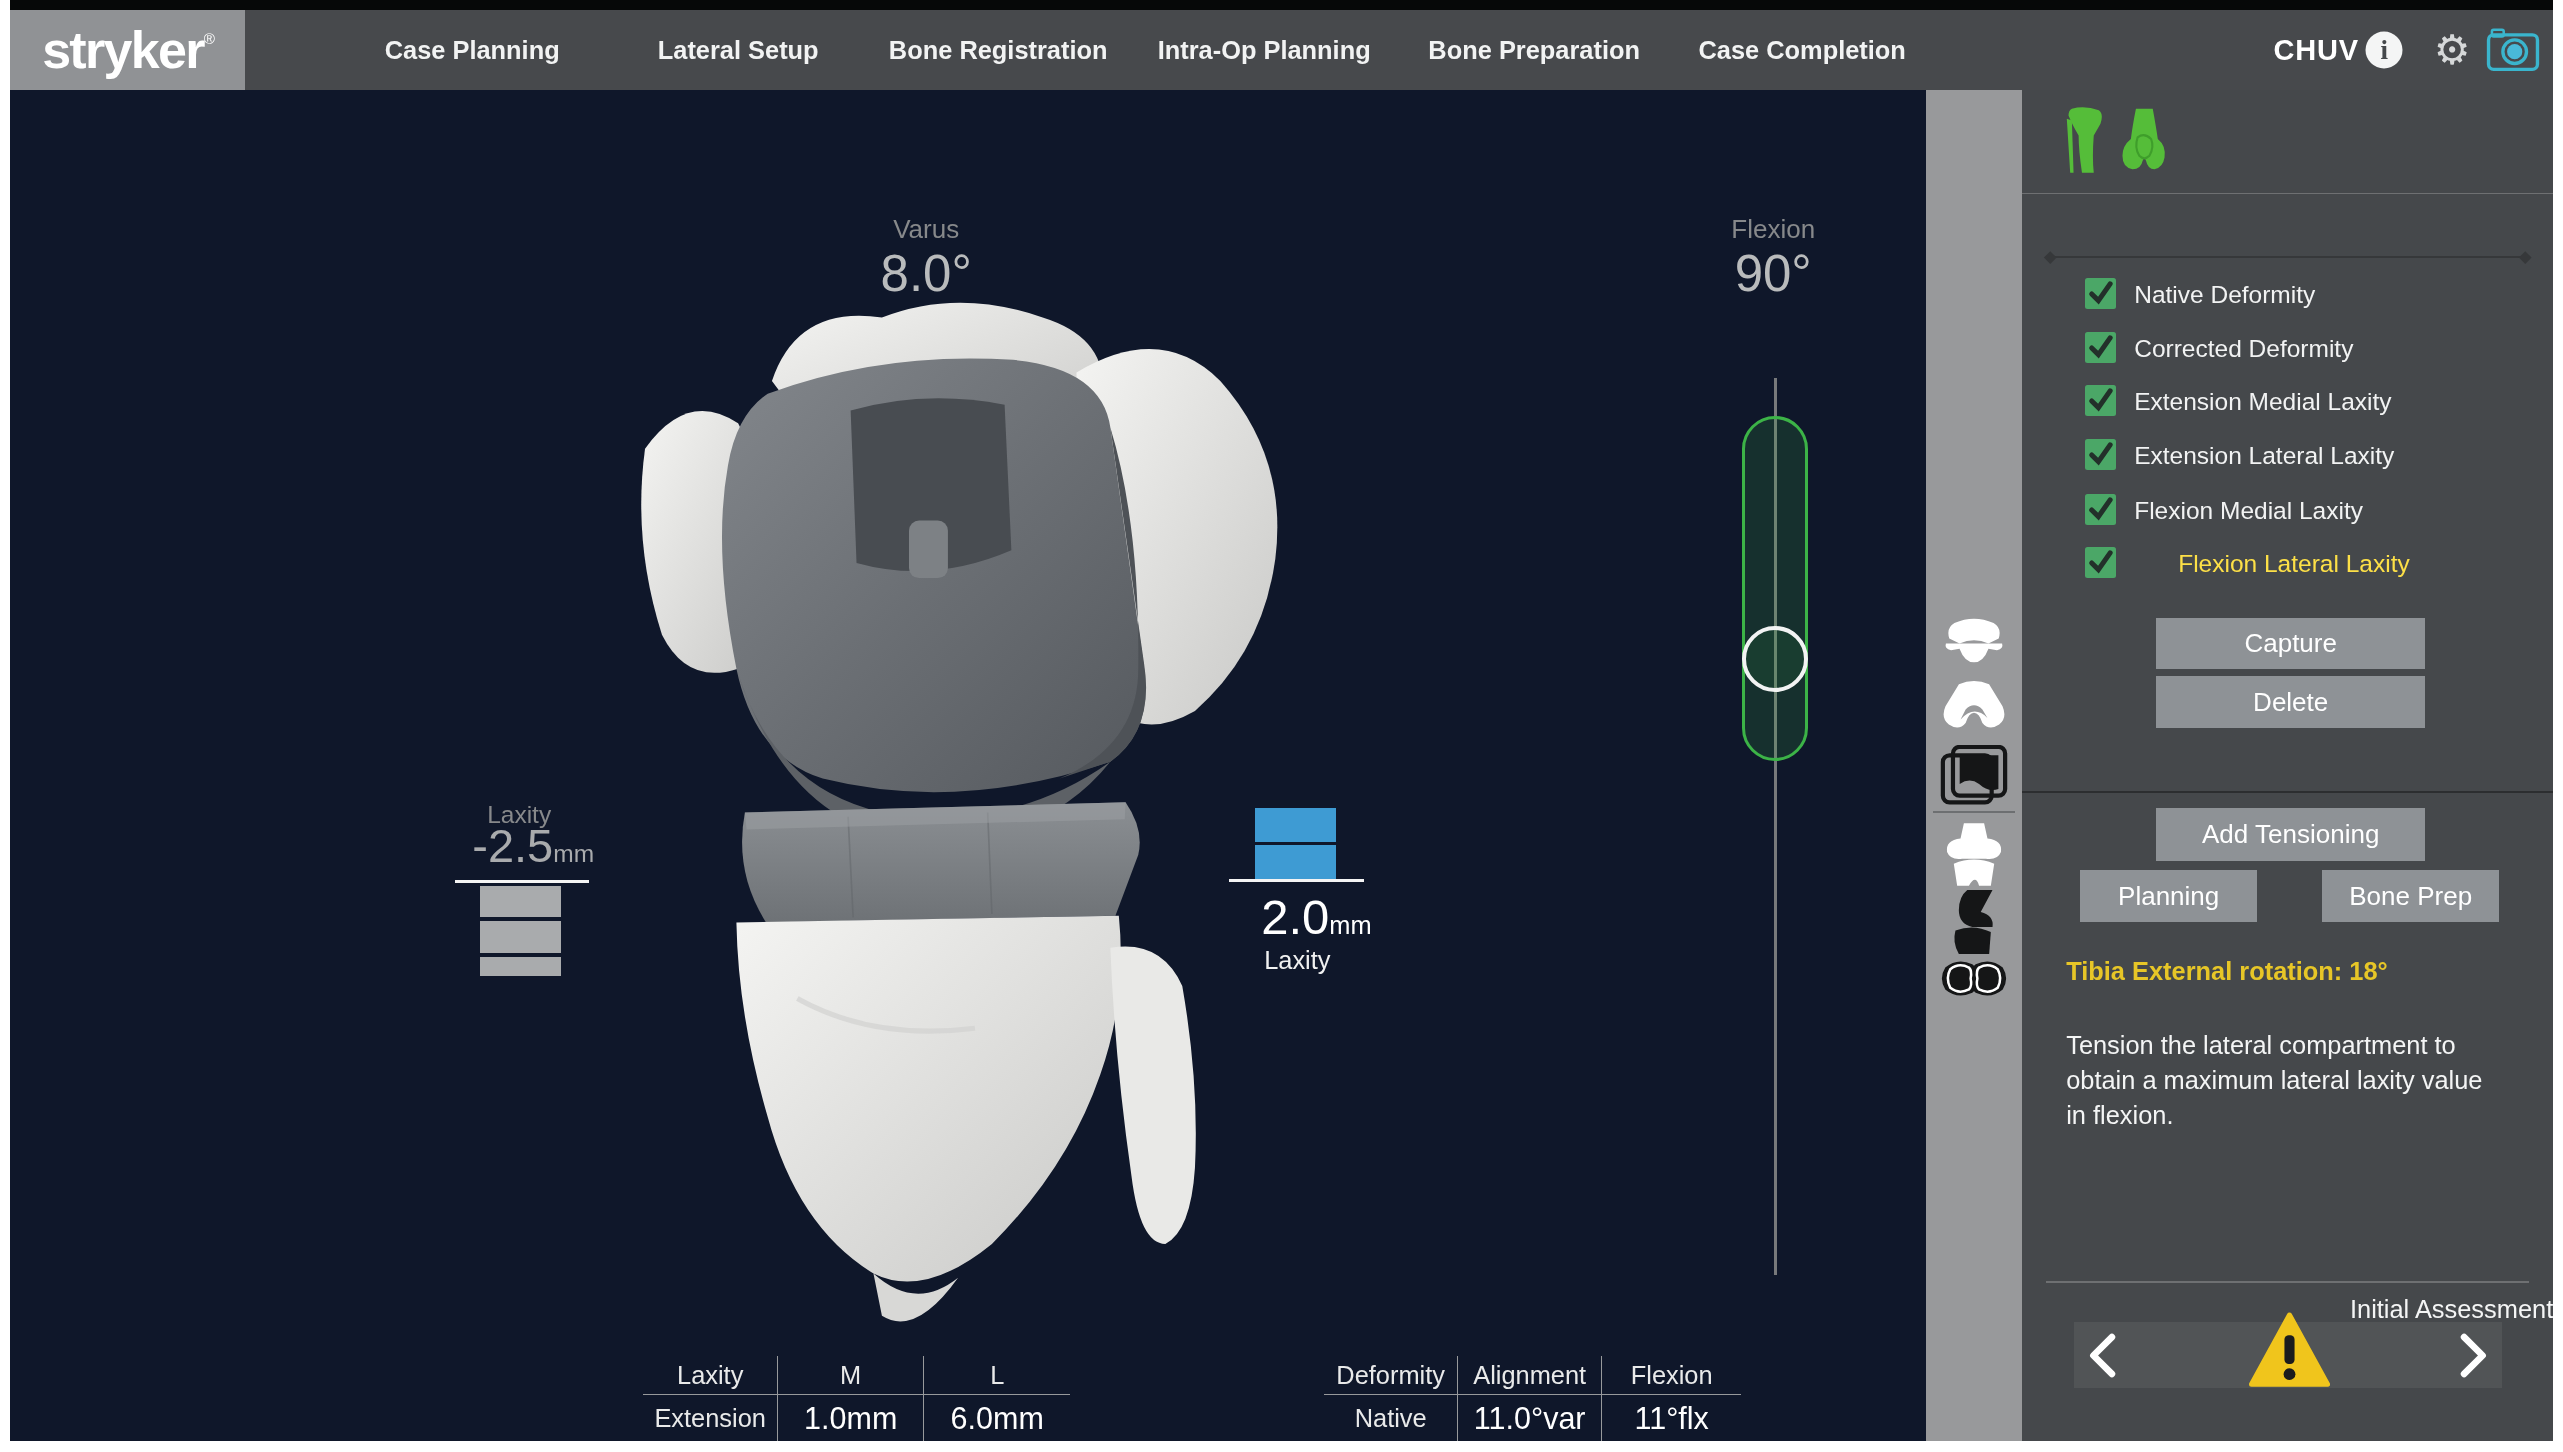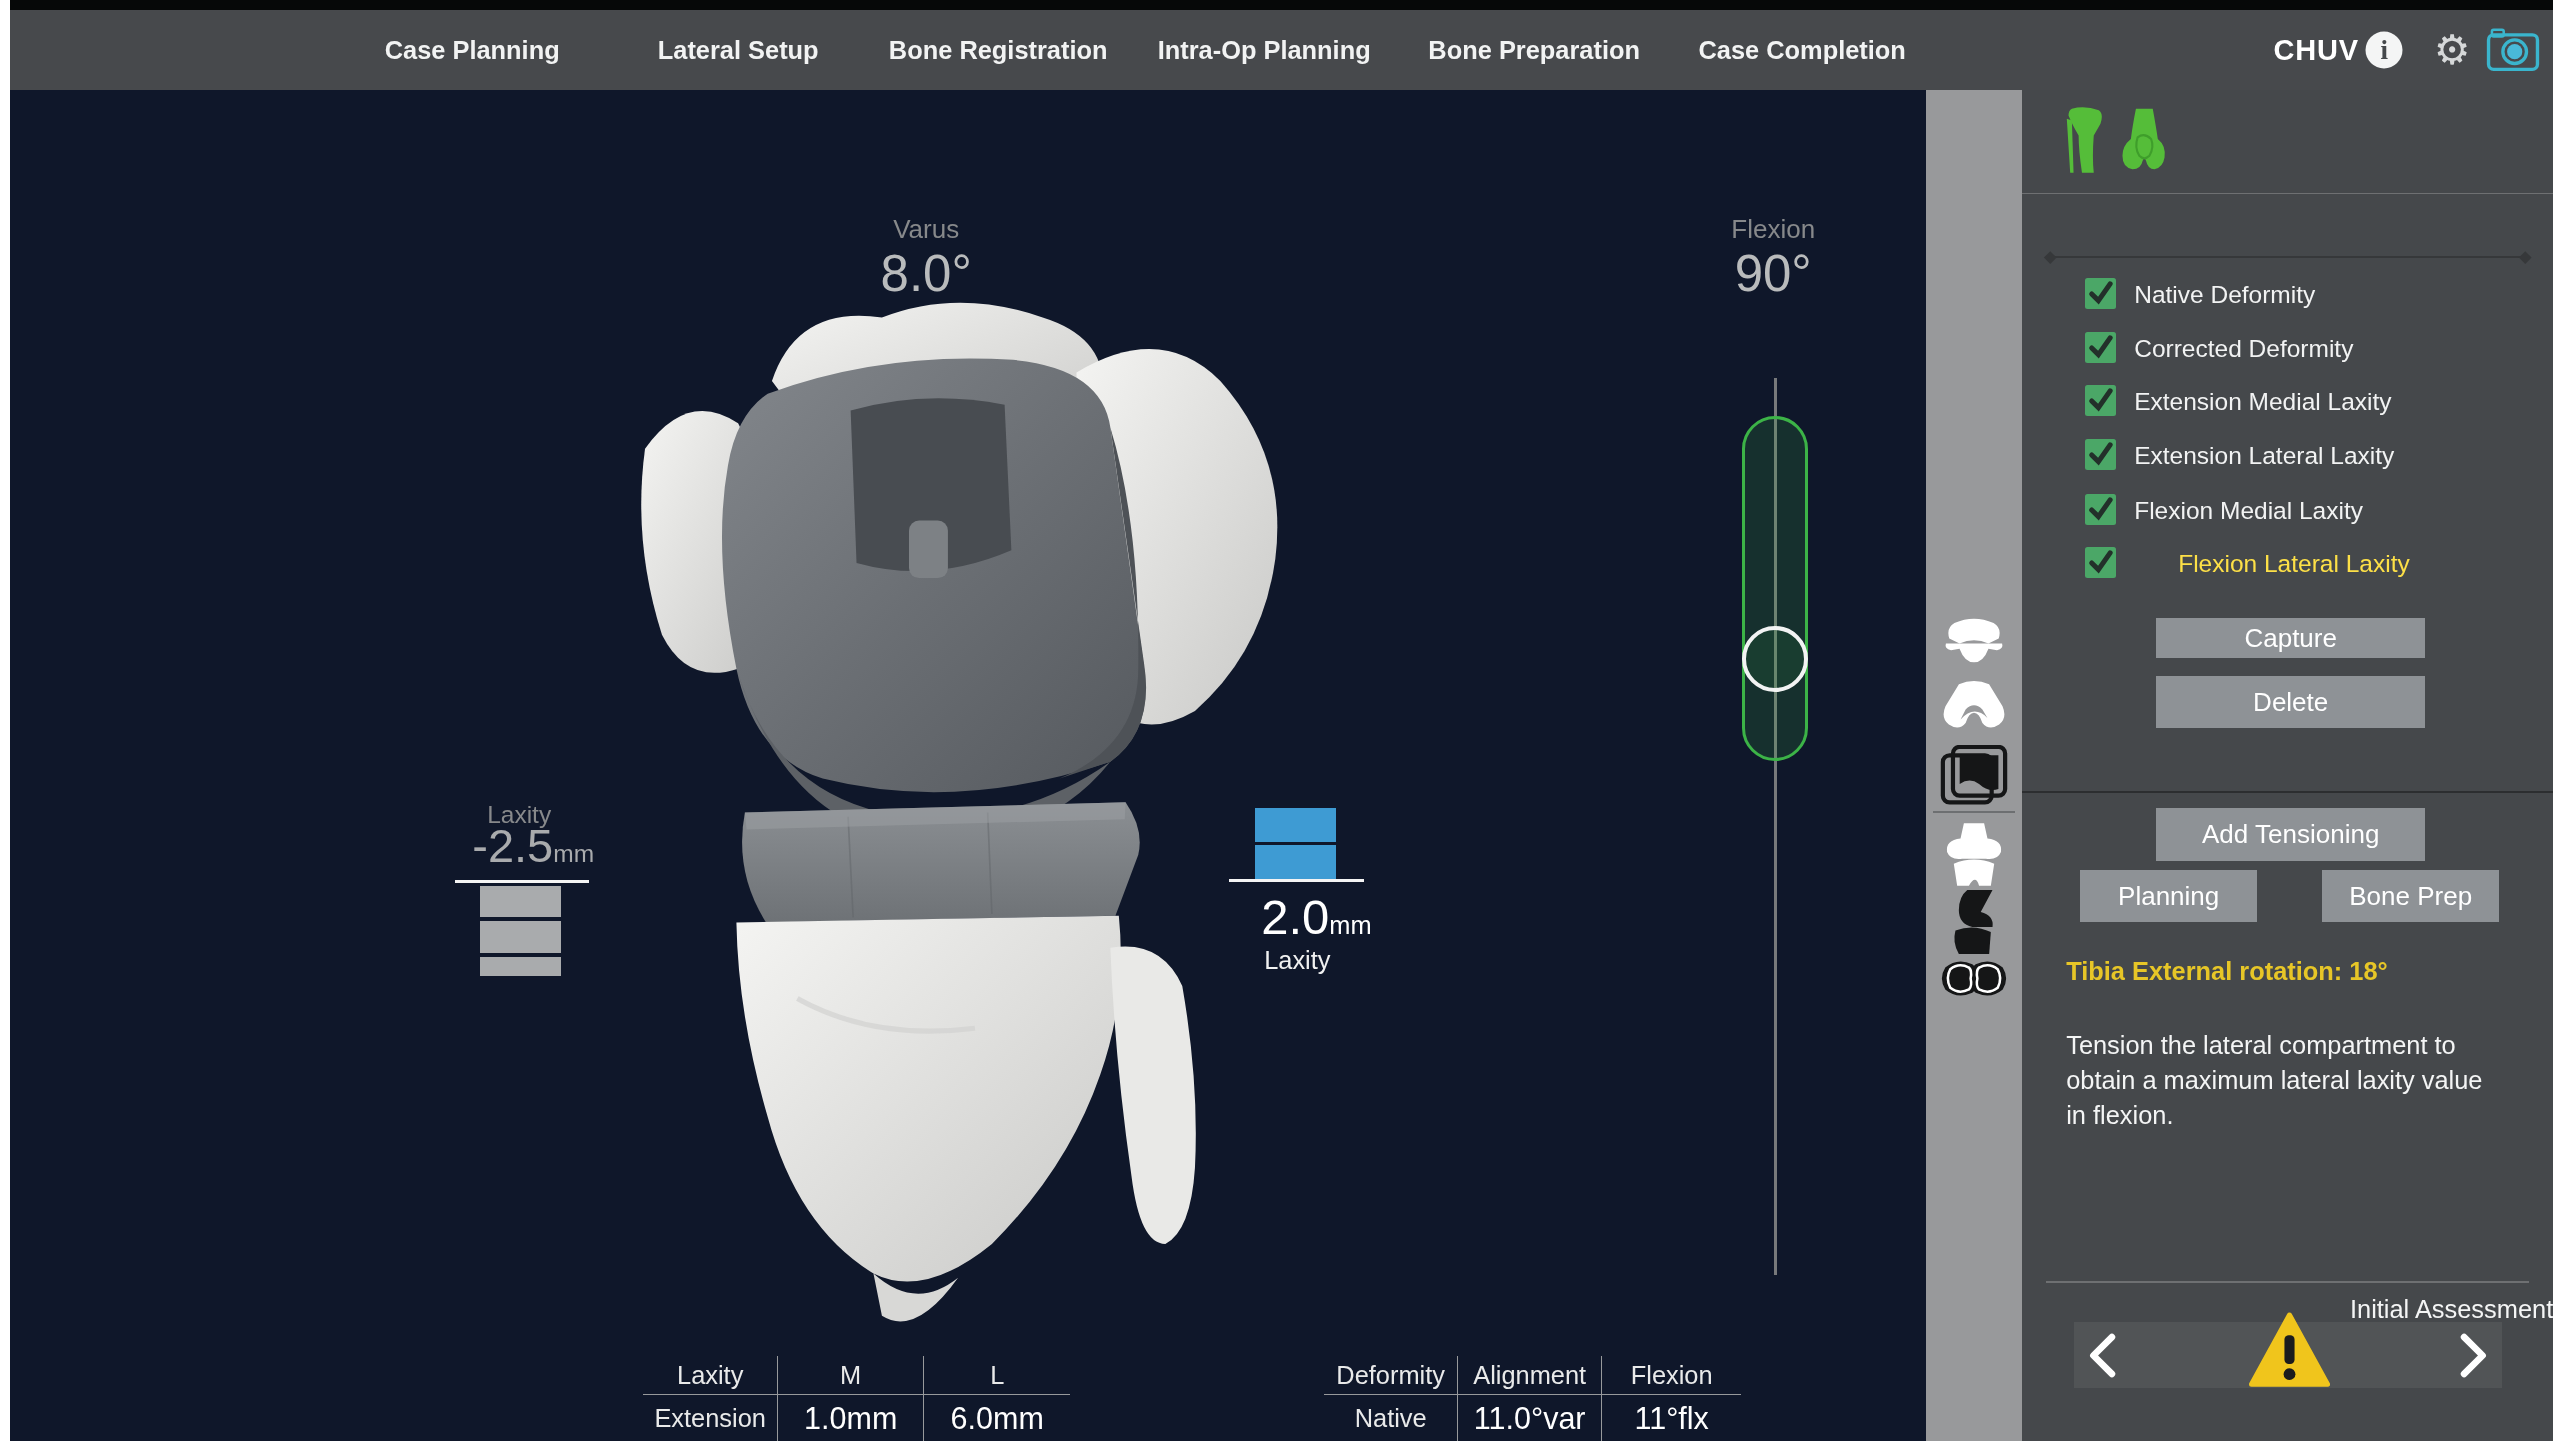--- a/index.html
+++ b/index.html
@@ -81,20 +81,23 @@
   #warn-tri{position:absolute;left:227px;top:1213px;}
 
   svg{display:block;}
 </style>
 </head>
 <body>
 
 <div id="app">
 
   <div id="nav">
+    <div id="logo">
+      <span class="wordmark"><span>stryker</span><sup>®</sup></span>
+    </div>
     <span class="navitem" style="left:462px">Case Planning</span>
     <span class="navitem" style="left:728px">Lateral Setup</span>
     <span class="navitem" style="left:988px">Bone Registration</span>
     <span class="navitem" style="left:1254px">Intra-Op Planning</span>
     <span class="navitem" style="left:1524px">Bone Preparation</span>
     <span class="navitem" style="left:1792px">Case Completion</span>
 
     <span id="site-name" style="left:2306px">CHUV</span>
     <span class="info-badge" style="left:2374px">i</span>
     <span class="gear" style="left:2442px">⚙</span>
@@ -287,21 +290,21 @@
     </div>
     <div class="chk-row" style="top:457px">
       <span class="chk-box">
           <svg width="31" height="31" viewBox="0 0 37 37">
             <path d="M8 19 L16 27 L30 7" fill="none" stroke="#23302a" stroke-width="6" stroke-linecap="round"></path>
           </svg>
         </span>
       <span class="chk-label hl">Flexion Lateral Laxity</span>
     </div>
 
-    <button class="pbtn" style="left:134px;top:528px;width:269px;height:40px">Capture</button>
+    <button class="pbtn" style="left:134px;top:528px;width:269px;height:51px">Capture</button>
     <button class="pbtn" style="left:134px;top:586px;width:269px;height:52px">Delete</button>
 
     <div id="panel-divider2"></div>
 
     <button class="pbtn" style="left:134px;top:718px;width:269px;height:53px">Add Tensioning</button>
     <button class="pbtn" style="left:58px;top:780px;width:177px;height:52px">Planning</button>
     <button class="pbtn" style="left:300px;top:780px;width:177px;height:52px">Bone Prep</button>
 
     <div id="rotation-note">Tibia External rotation: 18°</div>
     <div id="instruction">Tension the lateral compartment to obtain a maximum lateral laxity value in flexion.</div>

